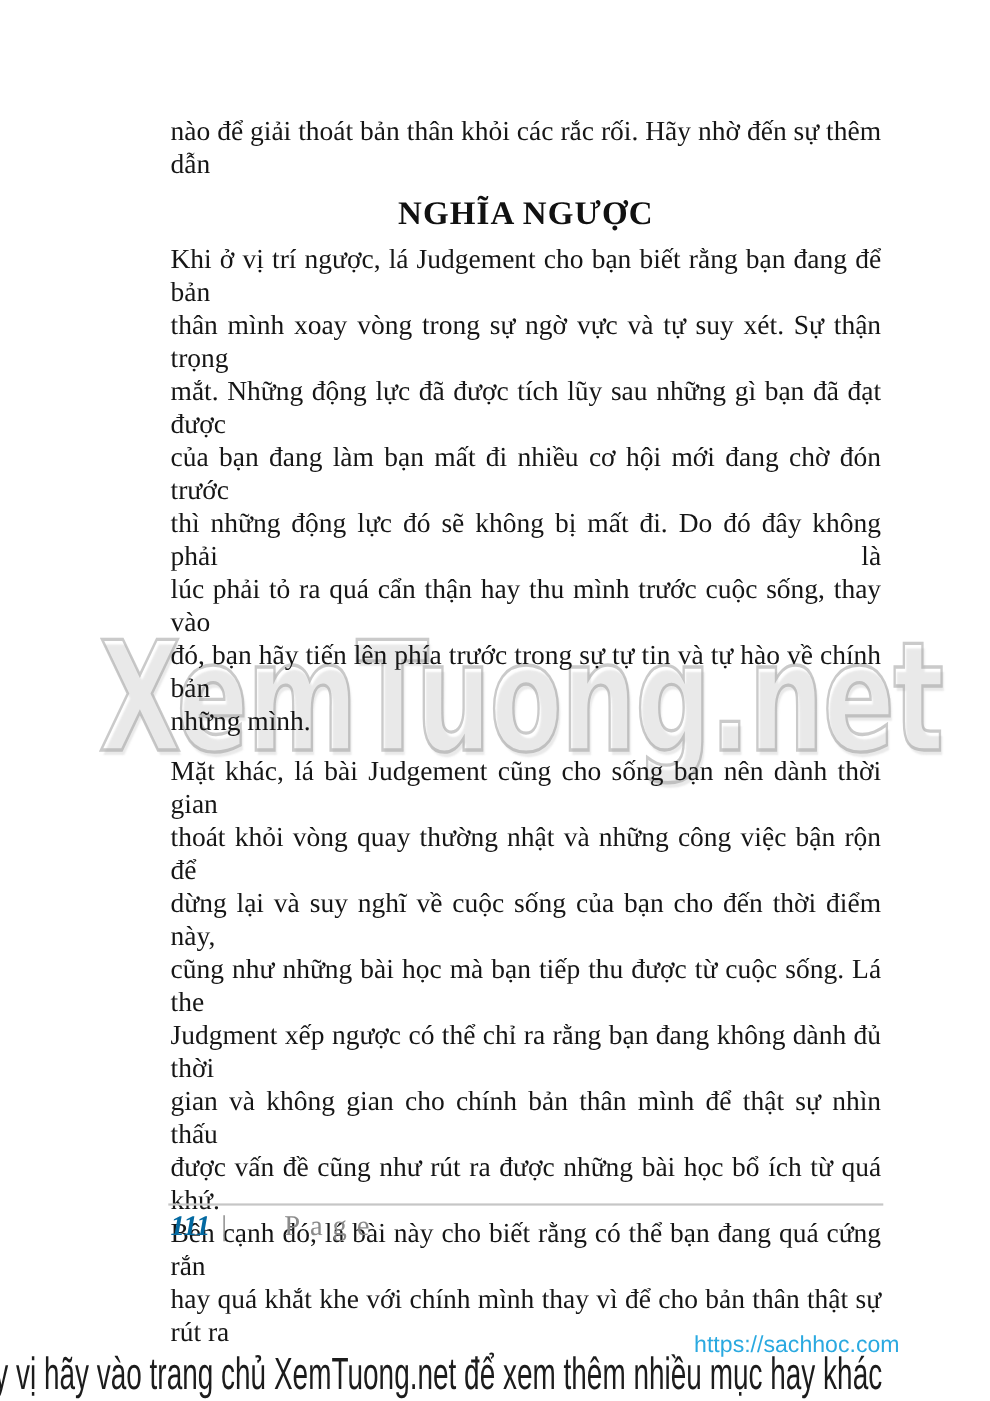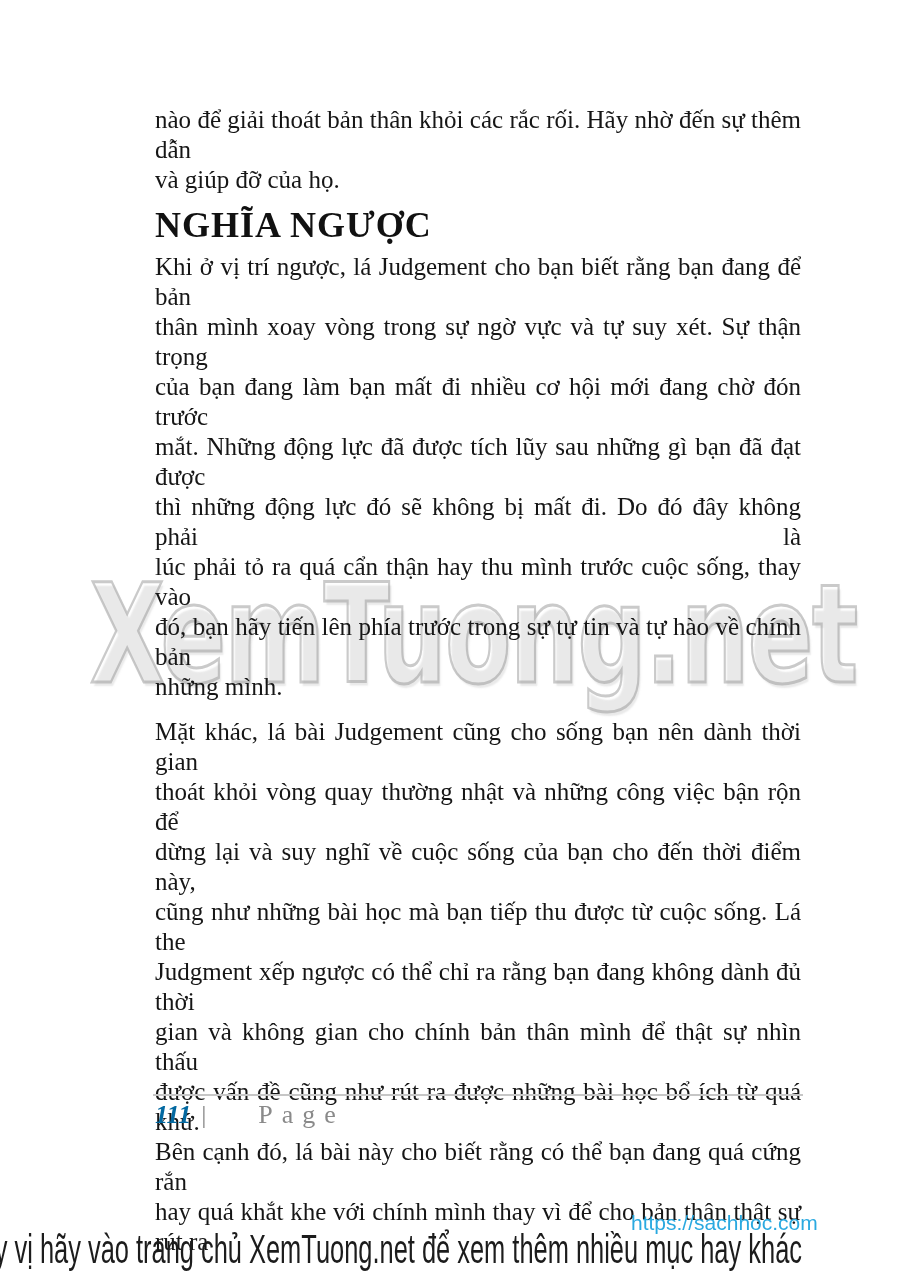--- a/index.html
+++ b/index.html
@@ -24,26 +24,27 @@
     line-height: 30px;
     margin: 0 0 15px 0;
     color: #161616;
   }
   .para .line {
     text-align: justify;
     text-align-last: justify;
   }
   .para .line:last-child { text-align-last: left; }
   .heading {
-    font-size: 36px;
+    font-size: 30px;
     font-weight: bold;
     line-height: 30px;
     margin: 12px 0 12px 0;
     letter-spacing: 1px;
     color: #111111;
+    text-align: center;
   }
   .watermark {
     position: absolute;
     left: 90px;
     top: 566px;
     z-index: 0;
     font-family: "DejaVu Sans", sans-serif;
     font-weight: bold;
     font-size: 138px;
     line-height: 1;
@@ -109,28 +110,27 @@
 </head>
 <body>
 
 <div class="page">
 
   <div class="watermark">XemTuong.net</div>
 
   <div class="content">
     <div class="para">
         <div class="line">nào để giải thoát bản thân khỏi các rắc rối. Hãy nhờ đến sự thêm dẫn</div>
-        <div class="line">và giúp đỡ của họ.</div>
       </div>
     <div class="heading">NGHĨA NGƯỢC</div>
     <div class="para">
         <div class="line">Khi ở vị trí ngược, lá Judgement cho bạn biết rằng bạn đang để bản</div>
         <div class="line">thân mình xoay vòng trong sự ngờ vực và tự suy xét. Sự thận trọng</div>
+        <div class="line">mắt. Những động lực đã được tích lũy sau những gì bạn đã đạt được</div>
         <div class="line">của bạn đang làm bạn mất đi nhiều cơ hội mới đang chờ đón trước</div>
-        <div class="line">mắt. Những động lực đã được tích lũy sau những gì bạn đã đạt được</div>
         <div class="line">thì những động lực đó sẽ không bị mất đi. Do đó đây không phải là</div>
         <div class="line">lúc phải tỏ ra quá cẩn thận hay thu mình trước cuộc sống, thay vào</div>
         <div class="line">đó, bạn hãy tiến lên phía trước trong sự tự tin và tự hào về chính bản</div>
         <div class="line">những mình.</div>
       </div>
     <div class="para">
         <div class="line">Mặt khác, lá bài Judgement cũng cho sống bạn nên dành thời gian</div>
         <div class="line">thoát khỏi vòng quay thường nhật và những công việc bận rộn để</div>
         <div class="line">dừng lại và suy nghĩ về cuộc sống của bạn cho đến thời điểm này,</div>
         <div class="line">cũng như những bài học mà bạn tiếp thu được từ cuộc sống. Lá the</div>

